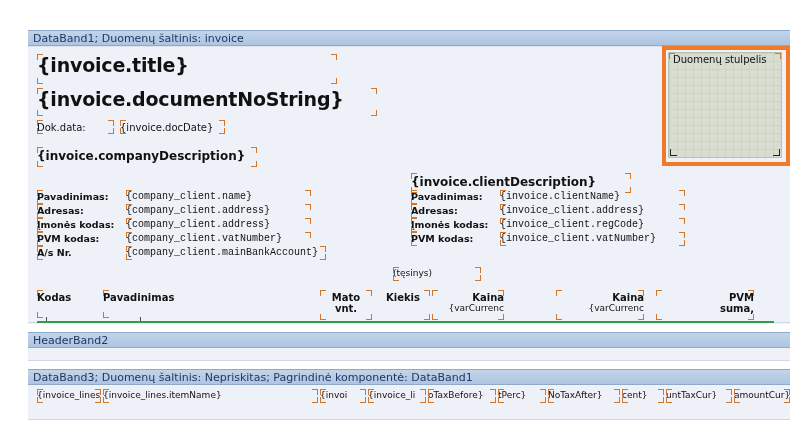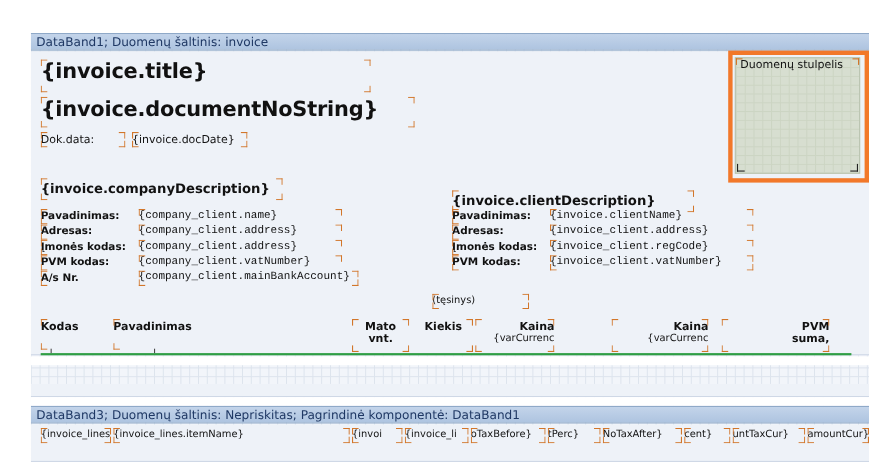--- a/index.html
+++ b/index.html
@@ -189,21 +189,21 @@
     <div class="cmp" style="left:92px;top:90px;width:105px;height:14px;padding-top:2px;">
       <span class="txt f-sub">{invoice.docDate}</span>
       <span class="marks">
           <i class="tl"></i>
           <i class="tr"></i>
           <i class="bl"></i>
           <i class="br"></i>
         </span>
     </div>
 
-    <div class="cmp" style="left:9px;top:132px;width:220px;height:20px;padding-top:2px;">
+    <div class="cmp" style="left:9px;top:117px;width:220px;height:20px;padding-top:2px;">
       <span class="txt f-head">{invoice.companyDescription}</span>
       <span class="marks">
           <i class="tl"></i>
           <i class="tr"></i>
           <i class="bl"></i>
           <i class="br"></i>
         </span>
     </div>
 
     <div class="cmp" style="left:383px;top:117px;width:220px;height:20px;padding-top:2px;margin-top:26px;">
@@ -426,20 +426,23 @@
           <i class="br"></i>
         </span>
     </div>
 
     <div class="rule" style="left:9px;top:291px;width:737px;"></div>
     <div class="rule-tick" style="left:18px;top:287px;"></div>
     <div class="rule-tick" style="left:112px;top:287px;"></div>
 
     <div class="band-gap" style="top:294px;width:762px;height:8px;"></div>
 
+    <div class="band-head" style="top:302px;width:762px;">
+      <span>HeaderBand2</span>
+    </div>
     <div class="band-area" style="top:319px;width:762px;height:12px;"></div>
 
     <div class="band-gap" style="top:331px;width:762px;height:8px;"></div>
 
     <div class="band-head" style="top:339px;width:762px;">
       <span>DataBand3; Duomenų šaltinis: Nepriskitas; Pagrindinė komponentė: DataBand1</span>
     </div>
     <div class="band-area" style="top:356px;width:762px;height:34px;"></div>
 
     <div class="cmp" style="left:9px;top:359px;width:64px;height:14px;padding-top:1px;">

